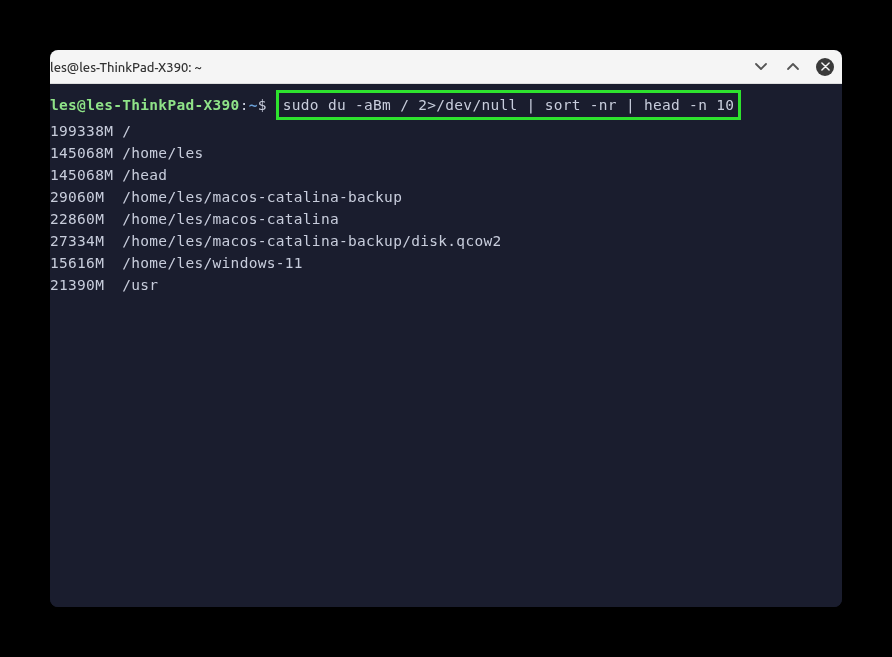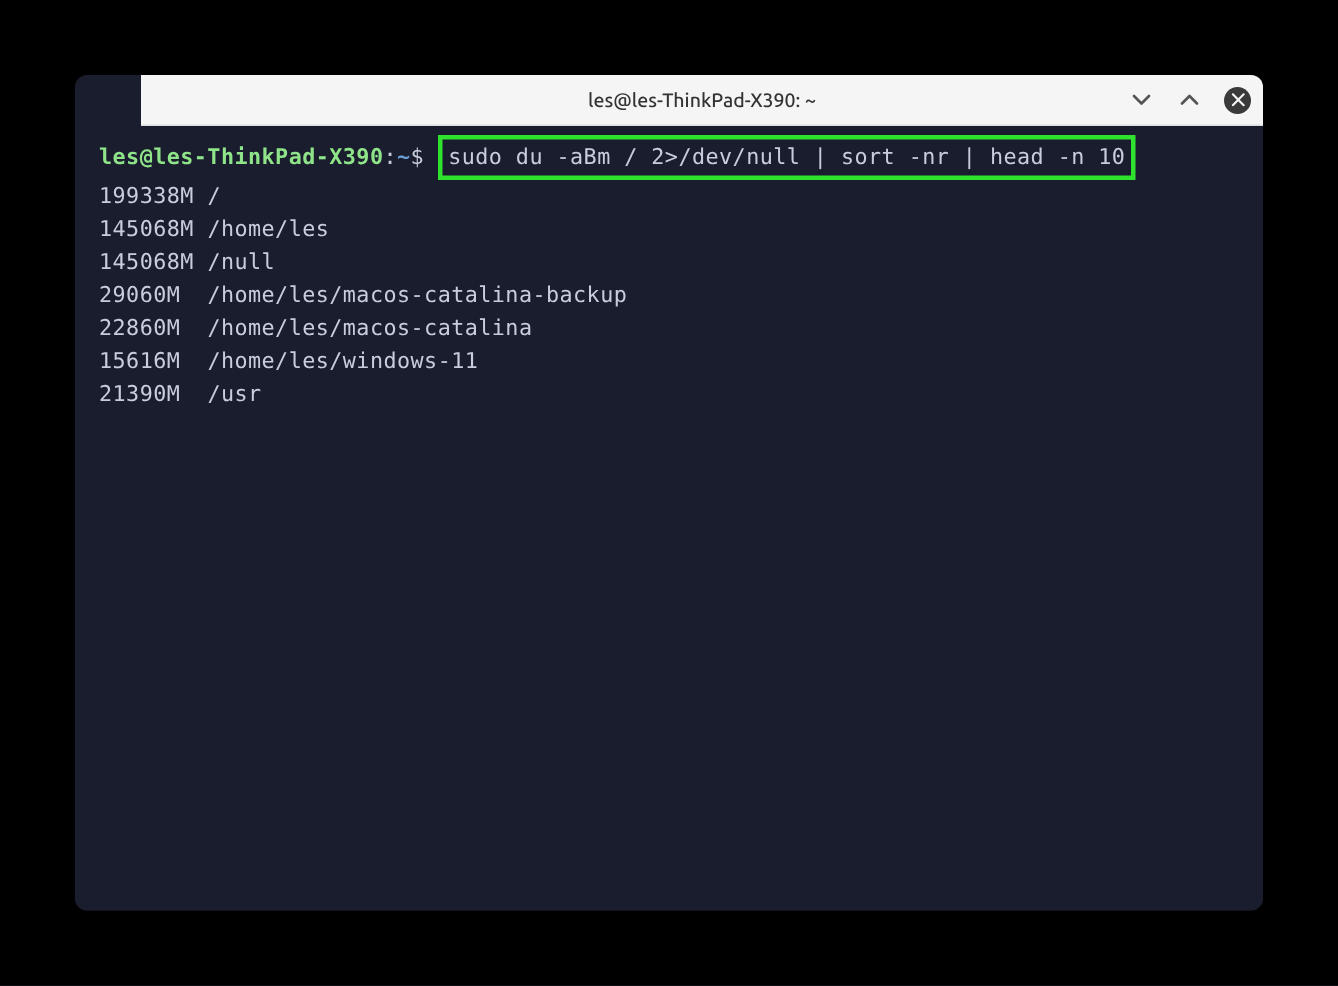--- a/index.html
+++ b/index.html
@@ -22,24 +22,23 @@
       overflow: hidden;
       box-shadow: 0 4px 20px rgba(0,0,0,0.5);
       display: flex;
       flex-direction: column;
     }
     .titlebar {
       background: #f5f5f5;
       height: 34px;
       display: flex;
       align-items: center;
-      justify-content: center;
+      justify-content: flex-start;
       position: relative;
       border-bottom: 1px solid #ddd;
-      margin-left: 44px;
     }
     .title {
       font-family: "Ubuntu", "Cantarell", sans-serif;
       font-size: 13px;
       color: #333;
       font-weight: 500;
     }
     .controls {
       position: absolute;
       right: 8px;
@@ -70,21 +69,21 @@
       align-items: center;
       justify-content: center;
     }
     .close-btn svg {
       width: 9px;
       height: 9px;
     }
     .terminal {
       flex: 1;
       background: #1a1d2e;
-      padding: 6px 16px;
+      padding: 6px 0;
       font-size: 14.5px;
       line-height: 22px;
       color: #c8cddc;
       font-family: "DejaVu Sans Mono", "Liberation Mono", "Courier New", monospace;
       overflow: hidden;
     }
     .line {
       white-space: pre;
       letter-spacing: 0.3px;
     }
@@ -137,20 +136,21 @@
           </svg>
       </div>
     </div>
   </div>
 
   <div class="terminal">
     <div class="line"><span class="user">les</span><span class="user">@</span><span class="host">les-ThinkPad-X390</span><span class="colon">:</span><span class="path">~</span><span class="dollar">$</span> <span class="cmd-highlight">sudo du -aBm / 2&gt;/dev/null | sort -nr | head -n 10</span></div>
     <div id="output-rows">
         <div class="output-row"><span class="size">199338M </span><span class="fpath">/</span></div>
         <div class="output-row"><span class="size">145068M </span><span class="fpath">/home/les</span></div>
-        <div class="output-row"><span class="size">145068M </span><span class="fpath">/null</span></div>
+        <div class="output-row"><span class="size">145068M </span><span class="fpath">/head</span></div>
         <div class="output-row"><span class="size">29060M  </span><span class="fpath">/home/les/macos-catalina-backup</span></div>
         <div class="output-row"><span class="size">22860M  </span><span class="fpath">/home/les/macos-catalina</span></div>
+        <div class="output-row"><span class="size">27334M  </span><span class="fpath">/home/les/macos-catalina-backup/disk.qcow2</span></div>
         <div class="output-row"><span class="size">15616M  </span><span class="fpath">/home/les/windows-11</span></div>
         <div class="output-row"><span class="size">21390M  </span><span class="fpath">/usr</span></div>
       </div>
   </div>
 </div>
 
 </body></html>

